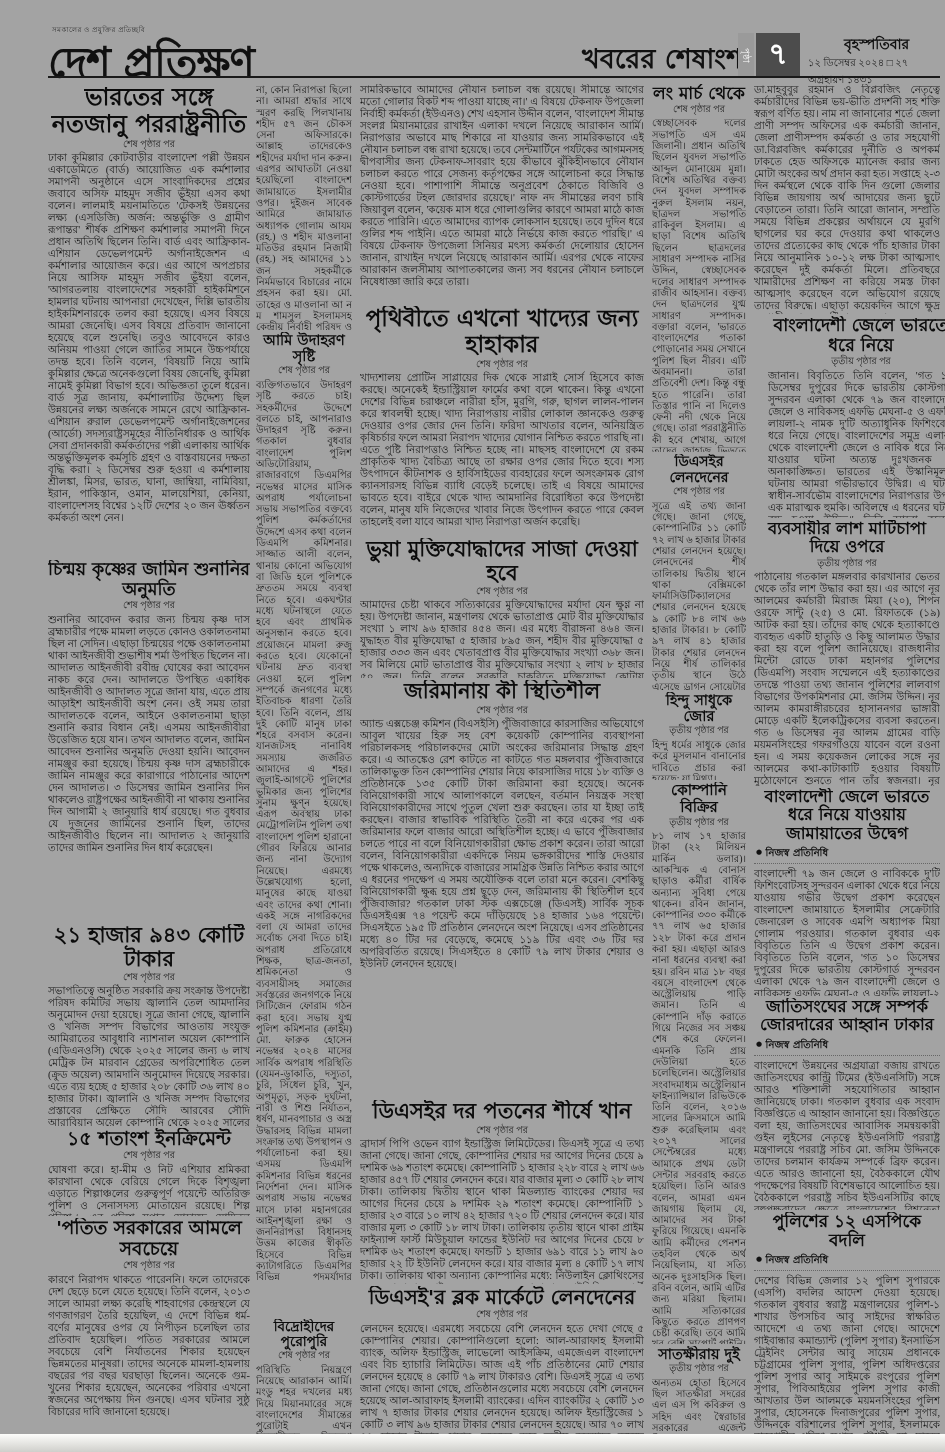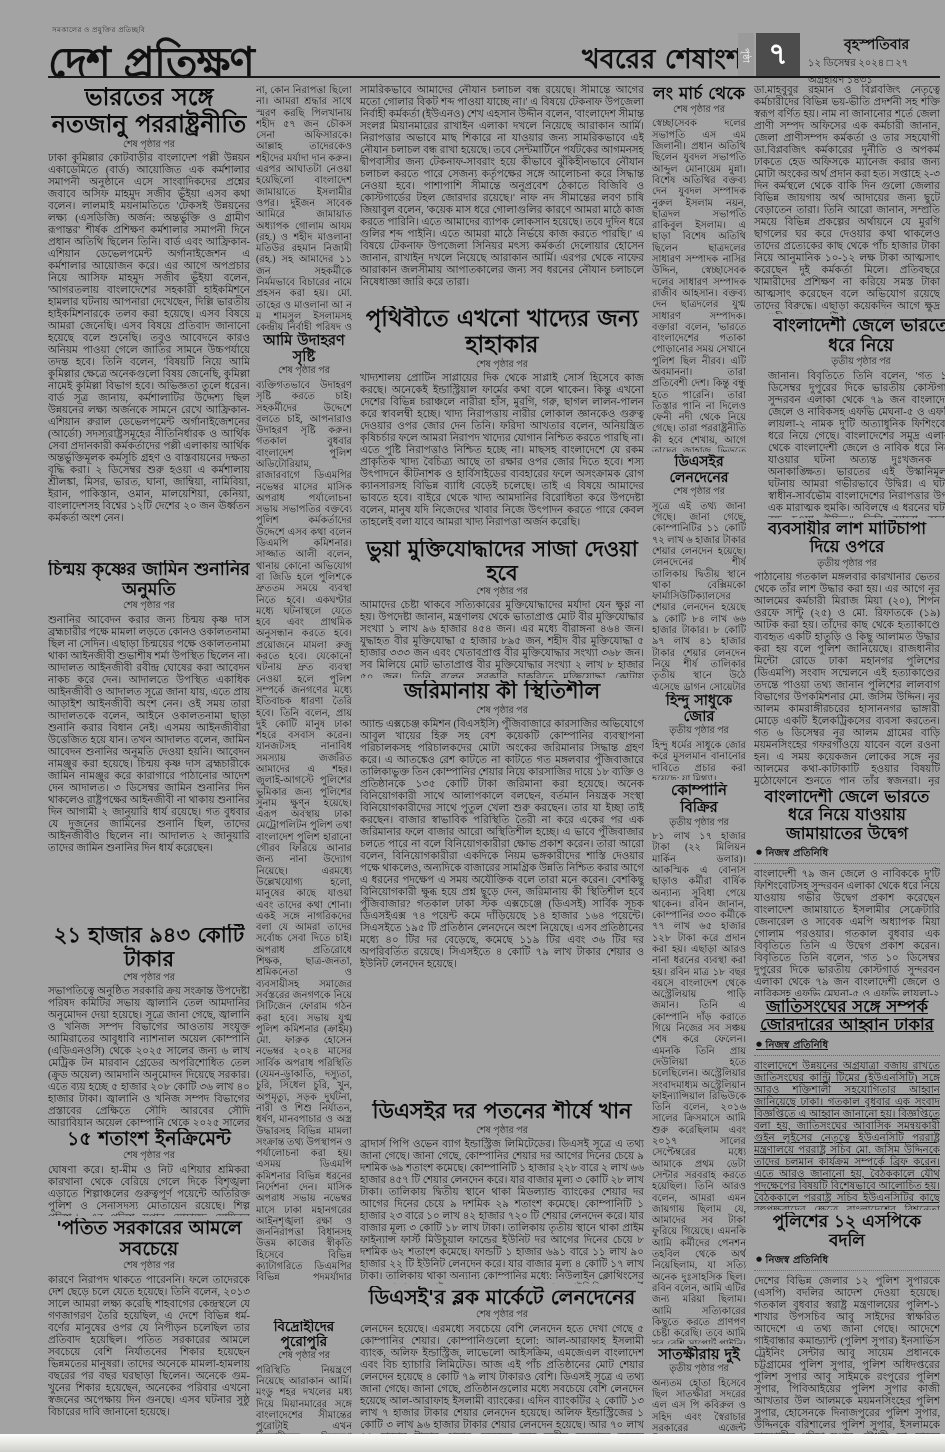--- a/index.html
+++ b/index.html
@@ -52,21 +52,21 @@
   #d1{left:652px;top:84px;width:94px;height:368px;}   #d1 .hl{font-size:17px;}
   #d2{left:652px;top:454px;width:94px;height:236px;}  #d2 .hl{font-size:14px;}
   #d3{left:652px;top:692px;width:94px;height:88px;}   #d3 .hl{font-size:14.5px;}
   #d4{left:652px;top:782px;width:94px;height:562px;}  #d4 .hl{font-size:15px;}
   #d5{left:652px;top:1346px;width:94px;height:106px;} #d5 .hl{font-size:14.5px;}
   
   #e0{left:754px;top:84px;width:186px;height:230px;}
   #e1{left:768px;top:316px;width:186px;height:202px;} #e1 .hl{font-size:17.5px;}
   #e2{left:754px;top:520px;width:186px;height:266px;} #e2 .hl{font-size:16.5px;}
   #e3{left:754px;top:788px;width:186px;height:208px;} #e3 .hl{font-size:16.5px;}
-  #e4{left:754px;top:998px;width:186px;height:212px;text-decoration:underline;} #e4 .hl{font-size:16.5px;}
+  #e4{left:754px;top:998px;width:186px;height:212px;} #e4 .hl{font-size:16.5px;}
   #e5{left:754px;top:1212px;width:186px;height:240px;}#e5 .hl{font-size:17px;}
   .bottom-fade{position:absolute;left:0;top:1434px;width:945px;height:18px;
       background:linear-gradient(#fdfdfb,#cfcfcb);}
 </style>
 </head>
 <body>
 
 <div class="page">
 
   <div class="hdr">

